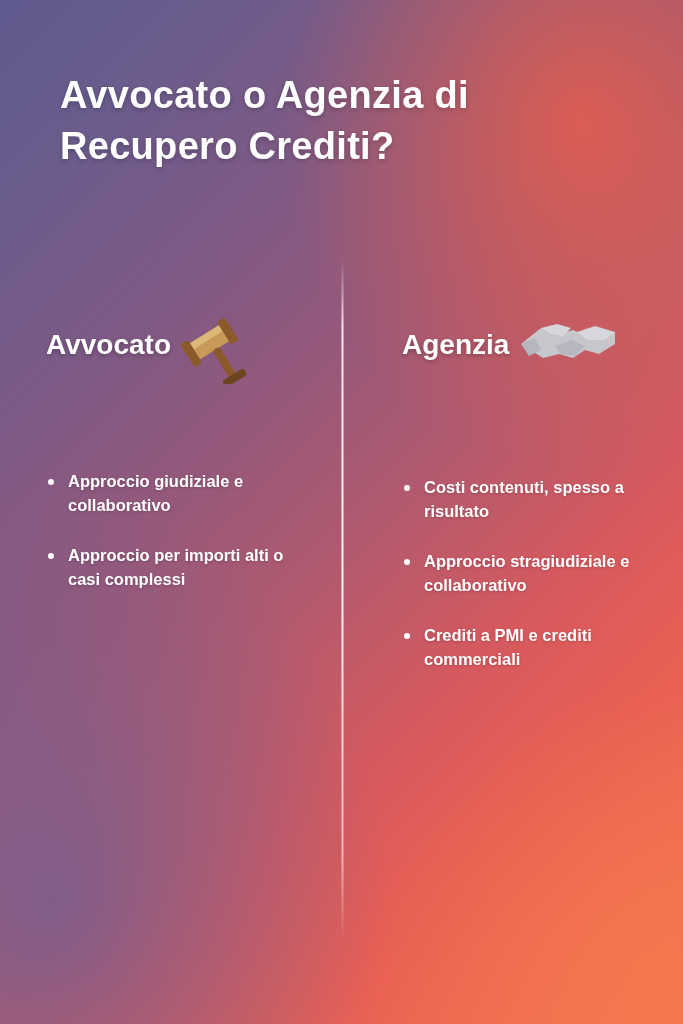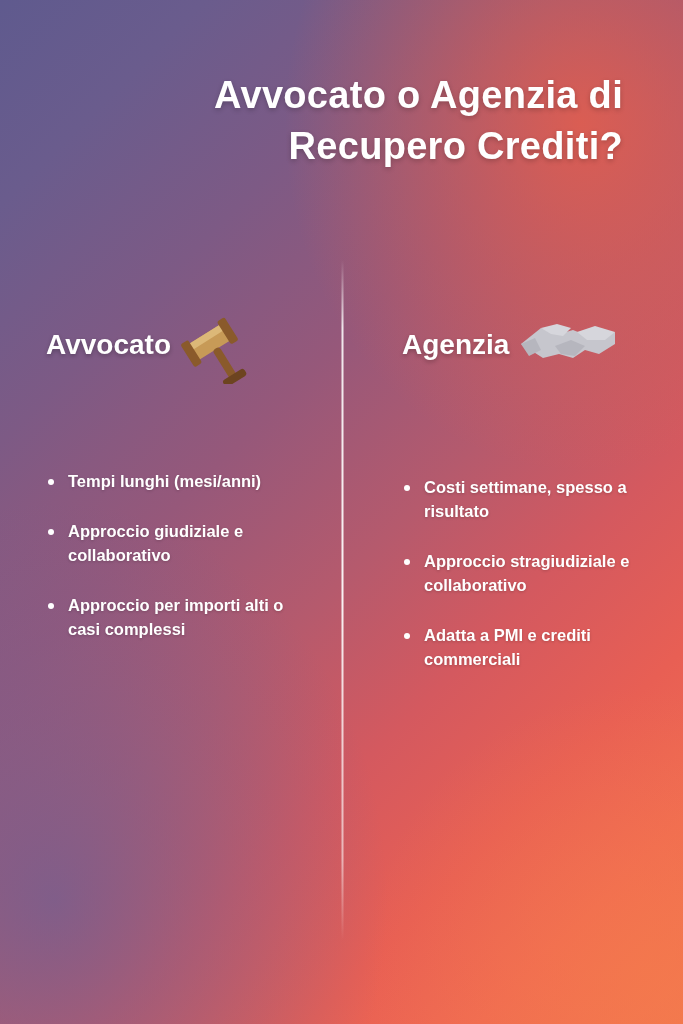--- a/index.html
+++ b/index.html
@@ -38,21 +38,21 @@
       radial-gradient(ellipse 75% 60% at 8% 88%, rgba(104,95,150,0.70) 0%, rgba(104,95,150,0) 65%),
       radial-gradient(ellipse 60% 40% at 95% 95%, rgba(245,125,75,0.55) 0%, rgba(245,125,75,0) 70%);
     pointer-events: none;
   }
   .poster > * {
     position: relative;
     z-index: 2;
   }
 
   .title {
-    text-align: right;
+    text-align: left;
     color: #ffffff;
     font-size: 38px;
     font-weight: bold;
     line-height: 1.35;
     letter-spacing: 0.3px;
     padding: 70px 60px 0 60px;
     text-shadow: 0 2px 5px rgba(0,0,0,0.22);
     margin: 0;
   }
 
@@ -154,40 +154,39 @@
               <rect x="16" y="20" width="40" height="7" rx="3" fill="#dcb878"></rect>
               <rect x="10" y="16" width="9" height="27" rx="2.5" fill="#8a5a2b"></rect>
               <rect x="53" y="16" width="9" height="27" rx="2.5" fill="#8a5a2b"></rect>
               <rect x="34" y="38" width="8" height="34" rx="3.5" fill="#8a5a2b"></rect>
               <rect x="26" y="69" width="25" height="8" rx="3" fill="#6d4420"></rect>
             </g>
           </svg>
         </span>
       </div>
       <ul class="list">
-        <li>Tempi lunghi (mesi/anni)</li>
         <li>Approccio giudiziale e collaborativo</li>
         <li>Approccio per importi alti o casi complessi</li>
       </ul>
     </div>
 
     <div class="col col-right">
       <div class="col-head">
         <span class="col-title">Agenzia</span>
         <span class="col-icon">
           <svg width="108" height="70" viewBox="0 0 108 70" aria-hidden="true">
             <path d="M6 34 L26 18 L44 24 L58 20 L78 28 L100 22 L100 34 L84 44 L70 40 L58 48 L44 44 L28 48 Z" fill="#c6c6cd"></path>
             <path d="M26 18 L42 14 L56 18 L48 26 L36 24 Z" fill="#d6d6dc"></path>
             <path d="M62 22 L80 16 L100 22 L90 30 L72 30 Z" fill="#d6d6dc"></path>
             <path d="M40 36 L56 30 L70 36 L60 46 L46 44 Z" fill="#b6b6be"></path>
             <path d="M6 34 L20 28 L26 40 L14 46 Z" fill="#b6b6be"></path>
           </svg>
         </span>
       </div>
       <ul class="list">
-        <li>Costi settimane, spesso a risultato</li>
+        <li>Costi contenuti, spesso a risultato</li>
         <li>Approccio stragiudiziale e collaborativo</li>
-        <li>Adatta a PMI e crediti commerciali</li>
+        <li>Crediti a PMI e crediti commerciali</li>
       </ul>
     </div>
 
   </div>
 </div>
 
 </body></html>

